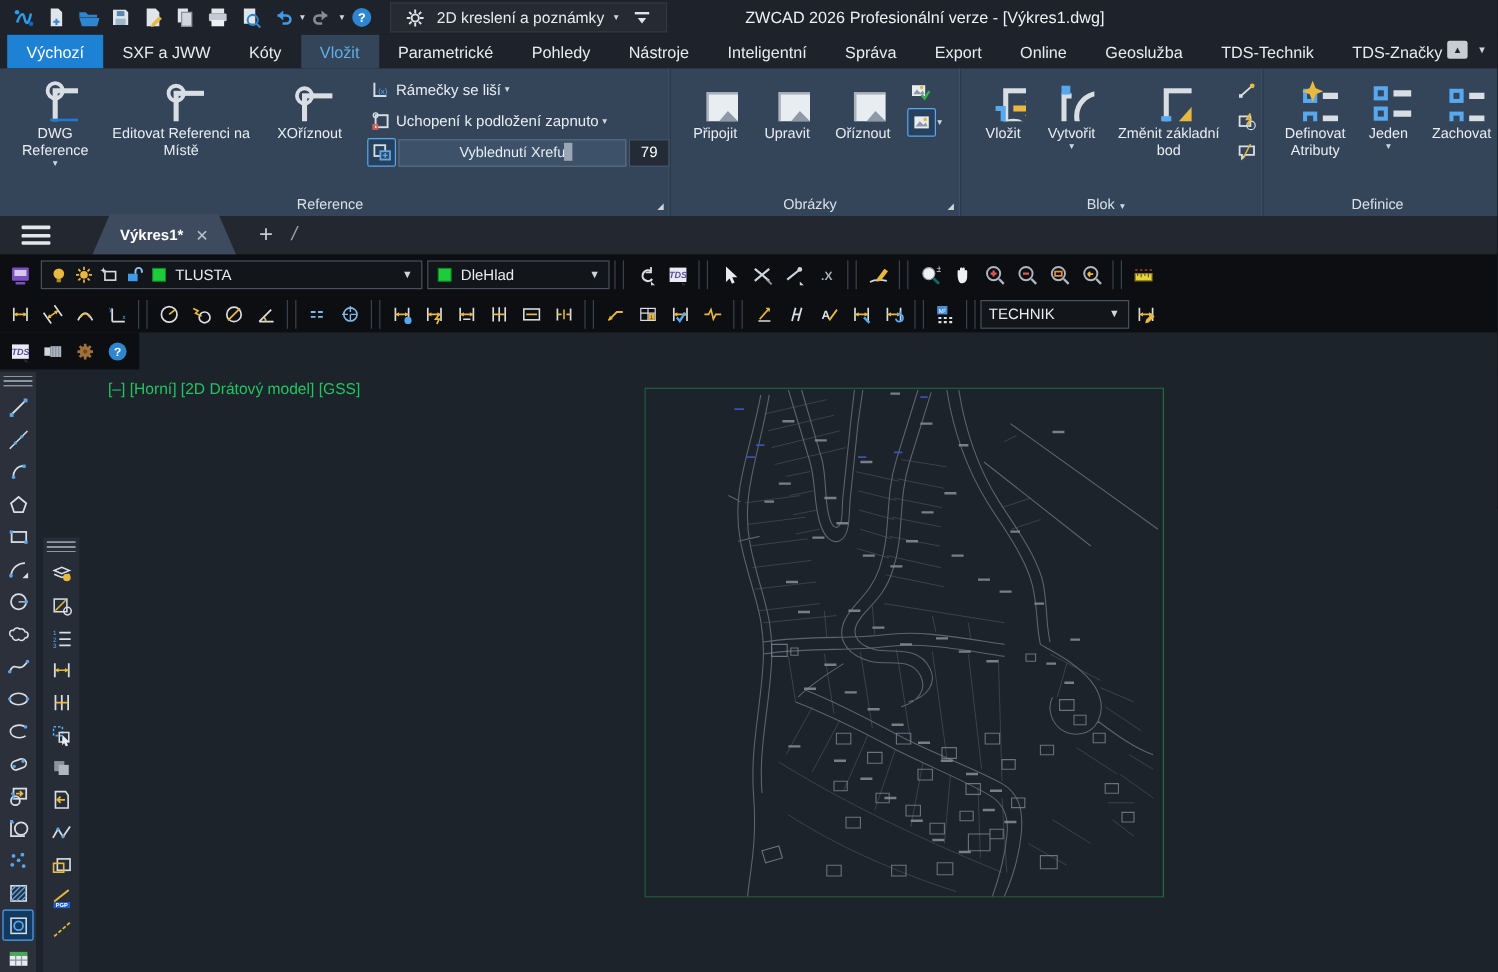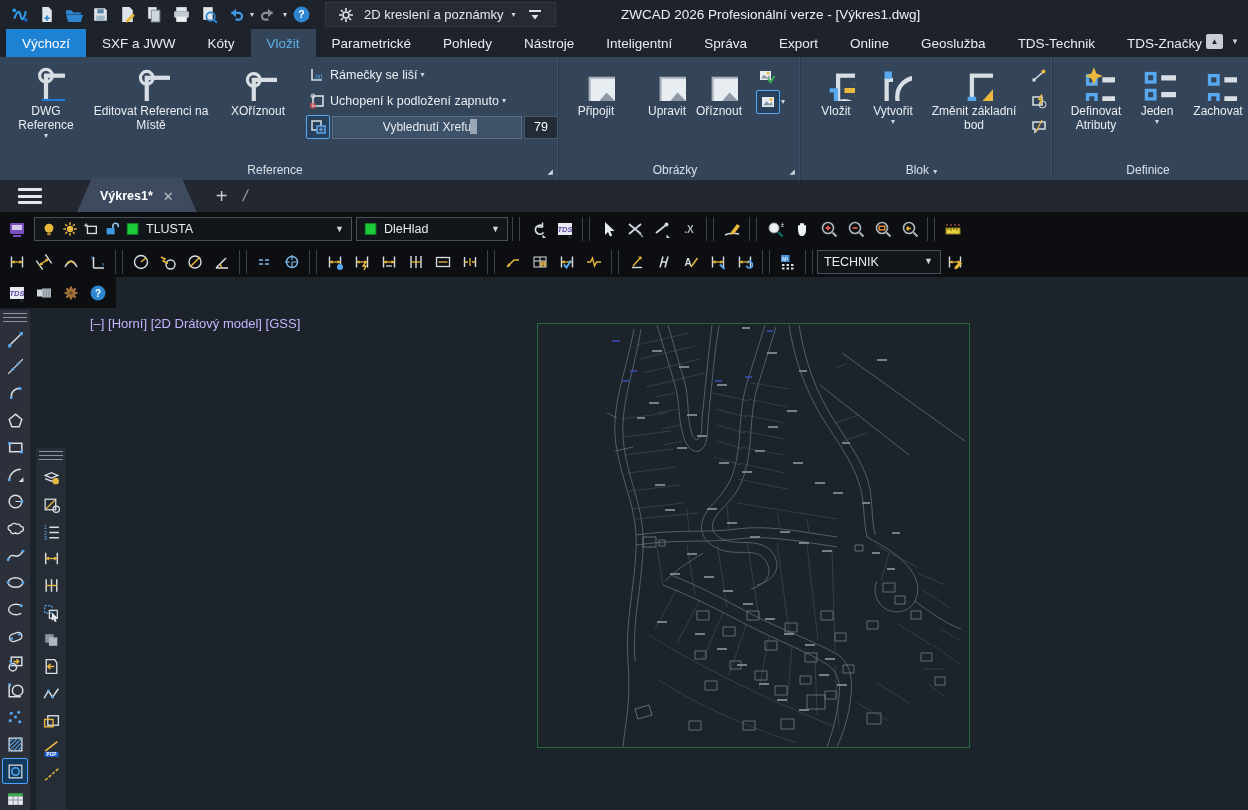--- a/index.html
+++ b/index.html
@@ -74,21 +74,21 @@
   
   .canvas{position:absolute;top:308px;left:0;width:100%;height:502px;background:#1d232b;}
   .vtb{position:absolute;width:30px;display:flex;flex-direction:column;align-items:center;}
   #vtbA{left:0;top:2px;bottom:0;background:#2b303a;}
   #vtbB{left:36px;top:140px;bottom:0;background:#272d37;}
   .vhandle{width:24px;height:9px;margin:3px 0 4px;flex:none;
            background:repeating-linear-gradient(#8d95a1 0 1.5px,transparent 1.5px 4px);}
   .vbtn{width:26px;height:26px;margin-bottom:1px;display:flex;align-items:center;justify-content:center;flex:none;}
   .vbtn svg{width:19px;height:19px;}
   .vbtn.sel{border:1px solid #4da3ff;background:#123a5e;box-sizing:border-box;border-radius:2px;}
-  .viewport-label{position:absolute;left:90px;top:8px;color:#c4b5fd;font-size:13px;text-align:right;}
+  .viewport-label{position:absolute;left:90px;top:8px;color:#22c55e;font-size:13px;text-align:right;}
   .map{position:absolute;left:537px;top:15px;width:433px;height:425px;}
 </style>
 </head>
 <body>
 
 <div class="app">
 
   <div class="titlebar">
     <div class="qat">
         <span class="qbtn">
@@ -288,21 +288,21 @@
           <span>
               <svg viewBox="0 0 18 18">
                 <rect x="6" y="7" width="20" height="16" fill="#e8edf2" stroke="#aab3bd"></rect>
                 <path d="M8,21 l6,-7 5,5 3,-3 4,5 z" fill="#8d99a6"></path>
                 <circle cx="22" cy="11" r="2.5" fill="#e8b93e"></circle>
                 <path d="M3,28 l8,-7 m-4.5,.5 l4.5,-.5 .5,4.5" stroke="#e8b93e" stroke-width="2.5" fill="none"></path>
               </svg>
             </span>
           <span>Připojit</span>
         </div>
-        <div class="bigbtn" style="width:60px;align-items:flex-end;">
+        <div class="bigbtn" style="width:60px;">
           <span>
               <svg viewBox="0 0 18 18">
                 <rect x="6" y="7" width="20" height="16" fill="#e8edf2" stroke="#aab3bd"></rect>
                 <path d="M8,21 l6,-7 5,5 3,-3 4,5 z" fill="#8d99a6"></path>
                 <circle cx="22" cy="11" r="2.5" fill="#e8b93e"></circle>
                 <path d="M20,26 l8,-8 3.5,3.5 -8,8 -4.5,1 z" fill="#e8b93e"></path>
               </svg>
             </span>
           <span>Upravit</span>
         </div>

